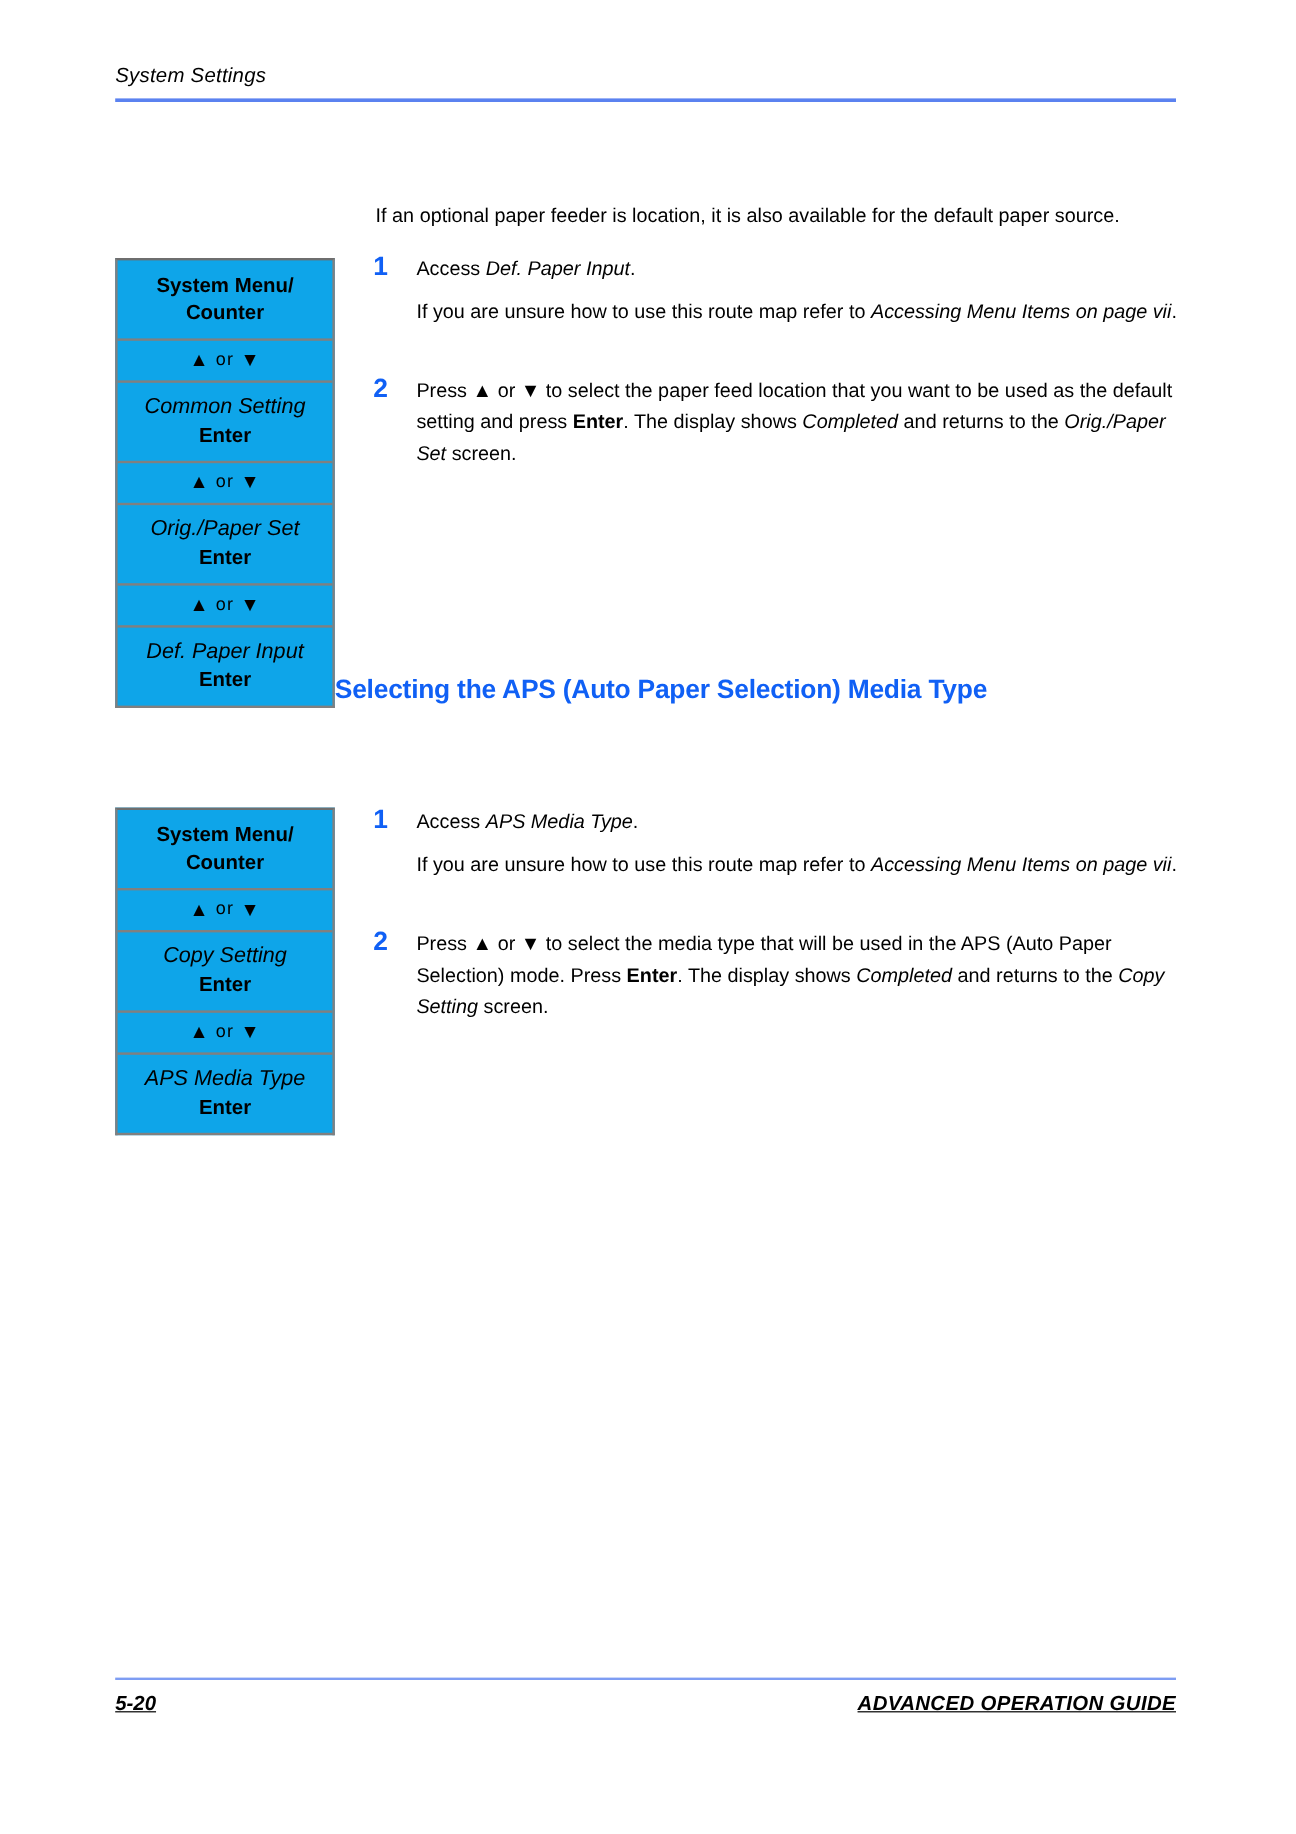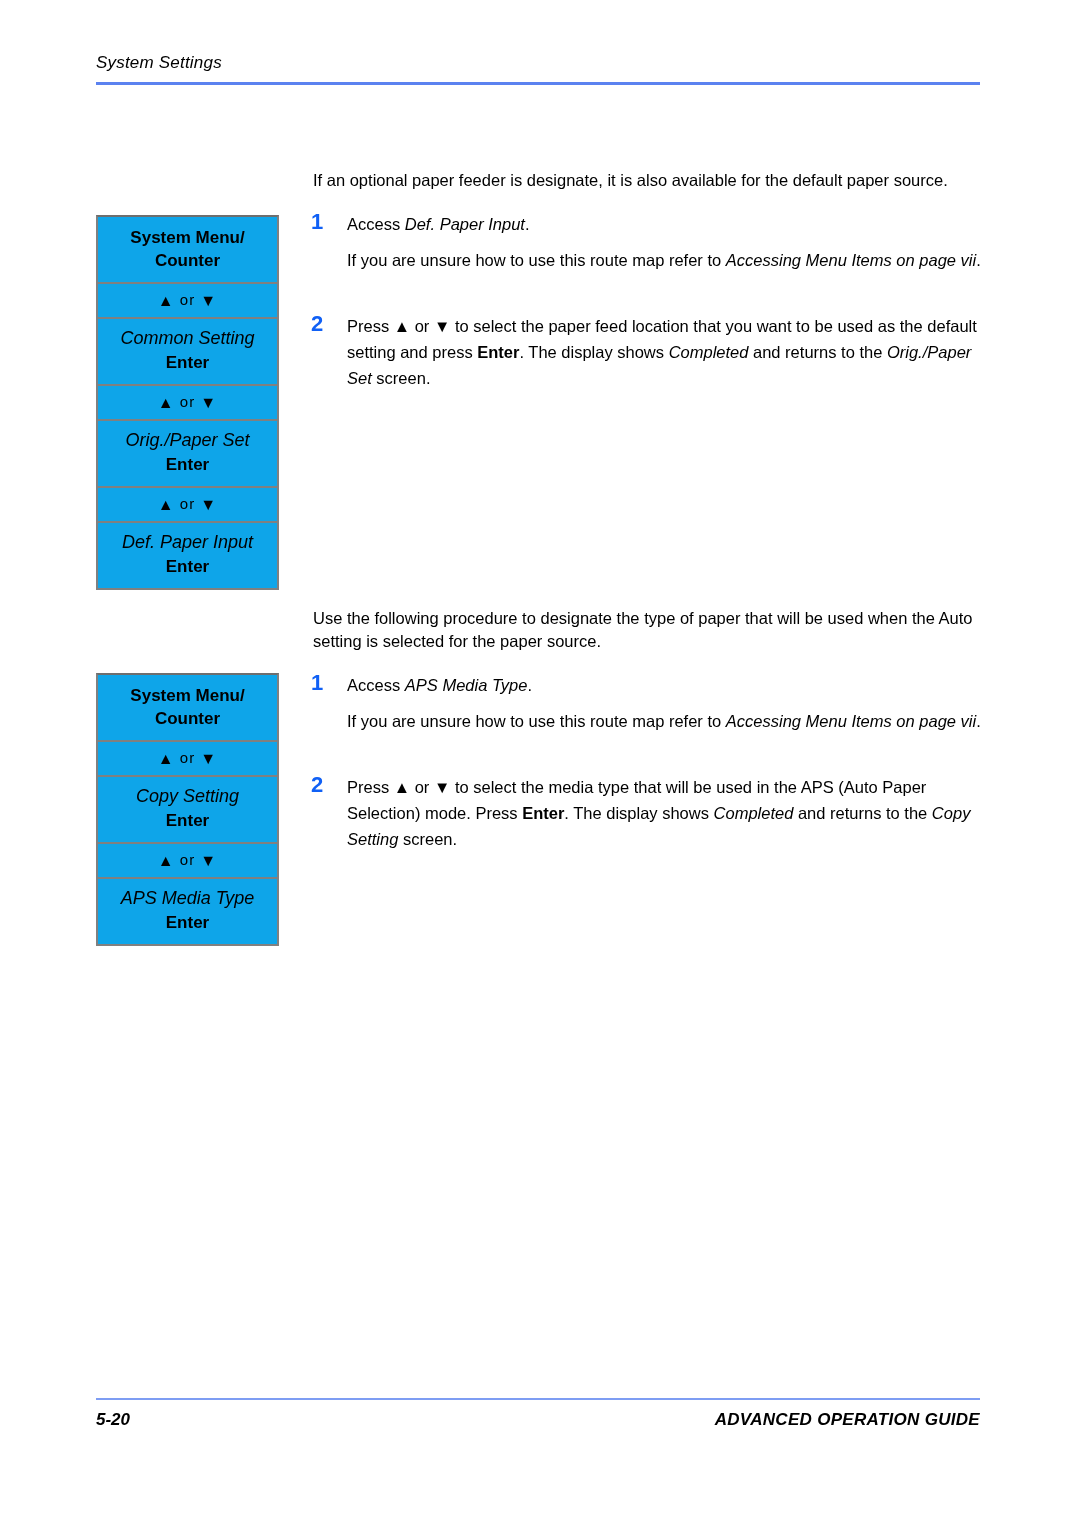--- a/index.html
+++ b/index.html
@@ -53,20 +53,21 @@
   .footer-rule {
     height: 2px;
     background: #7e9df3;
     width: 884px;
   }
   .footer-row {
     margin-top: 10px;
     display: flex;
     justify-content: space-between;
     align-items: center;
+    text-decoration: underline;
   }
   .footer-page {
     font-weight: bold;
     font-style: italic;
     font-size: 17px;
   }
   .footer-title {
     font-weight: bold;
     font-style: italic;
     font-size: 17px;
@@ -187,21 +188,21 @@
 </head>
 <body>
 
 <div class="page">
 
   <div class="header-area">
     <div class="header-text">System Settings</div>
     <div class="header-rule"></div>
   </div>
 
-  <div class="intro" id="intro-1">If an optional paper feeder is designate, it is also available for the default paper source.</div>
+  <div class="intro" id="intro-1">If an optional paper feeder is location, it is also available for the default paper source.</div>
 
   <div class="routemap" id="routemap-1">
       <div class="rm-cell rm-key">System Menu/ Counter</div>
       <div class="rm-cell rm-arrow"><span class="glyph">▲</span><span> or </span><span class="glyph">▼</span></div>
       <div class="rm-cell rm-menu">
         <span class="rm-menu-label">Common Setting</span>
         <span class="rm-menu-key">Enter</span>
       </div>
       <div class="rm-cell rm-arrow"><span class="glyph">▲</span><span> or </span><span class="glyph">▼</span></div>
       <div class="rm-cell rm-menu">
@@ -223,21 +224,21 @@
       </div>
   </div>
 
   <div class="step" id="step-1-2">
     <div class="step-num">2</div>
     <div class="step-body">
         <p><span>Press </span><span>▲</span><span> or </span><span>▼</span><span> to select the paper feed location that you want to be used as the default setting and press </span><span class="bd">Enter</span><span>. The display shows </span><span class="it">Completed</span><span> and returns to the </span><span class="it">Orig./Paper Set</span><span> screen.</span></p>
       </div>
   </div>
 
-  <div class="intro" id="intro-2">Use the following procedure to designate the type of paper that will be used when the Auto setting is selected for the paper source.</div>
+  <div class="section-heading" id="heading-2">Selecting the APS (Auto Paper Selection) Media Type</div>
 
   <div class="routemap" id="routemap-2">
       <div class="rm-cell rm-key">System Menu/ Counter</div>
       <div class="rm-cell rm-arrow"><span class="glyph">▲</span><span> or </span><span class="glyph">▼</span></div>
       <div class="rm-cell rm-menu">
         <span class="rm-menu-label">Copy Setting</span>
         <span class="rm-menu-key">Enter</span>
       </div>
       <div class="rm-cell rm-arrow"><span class="glyph">▲</span><span> or </span><span class="glyph">▼</span></div>
       <div class="rm-cell rm-menu">

